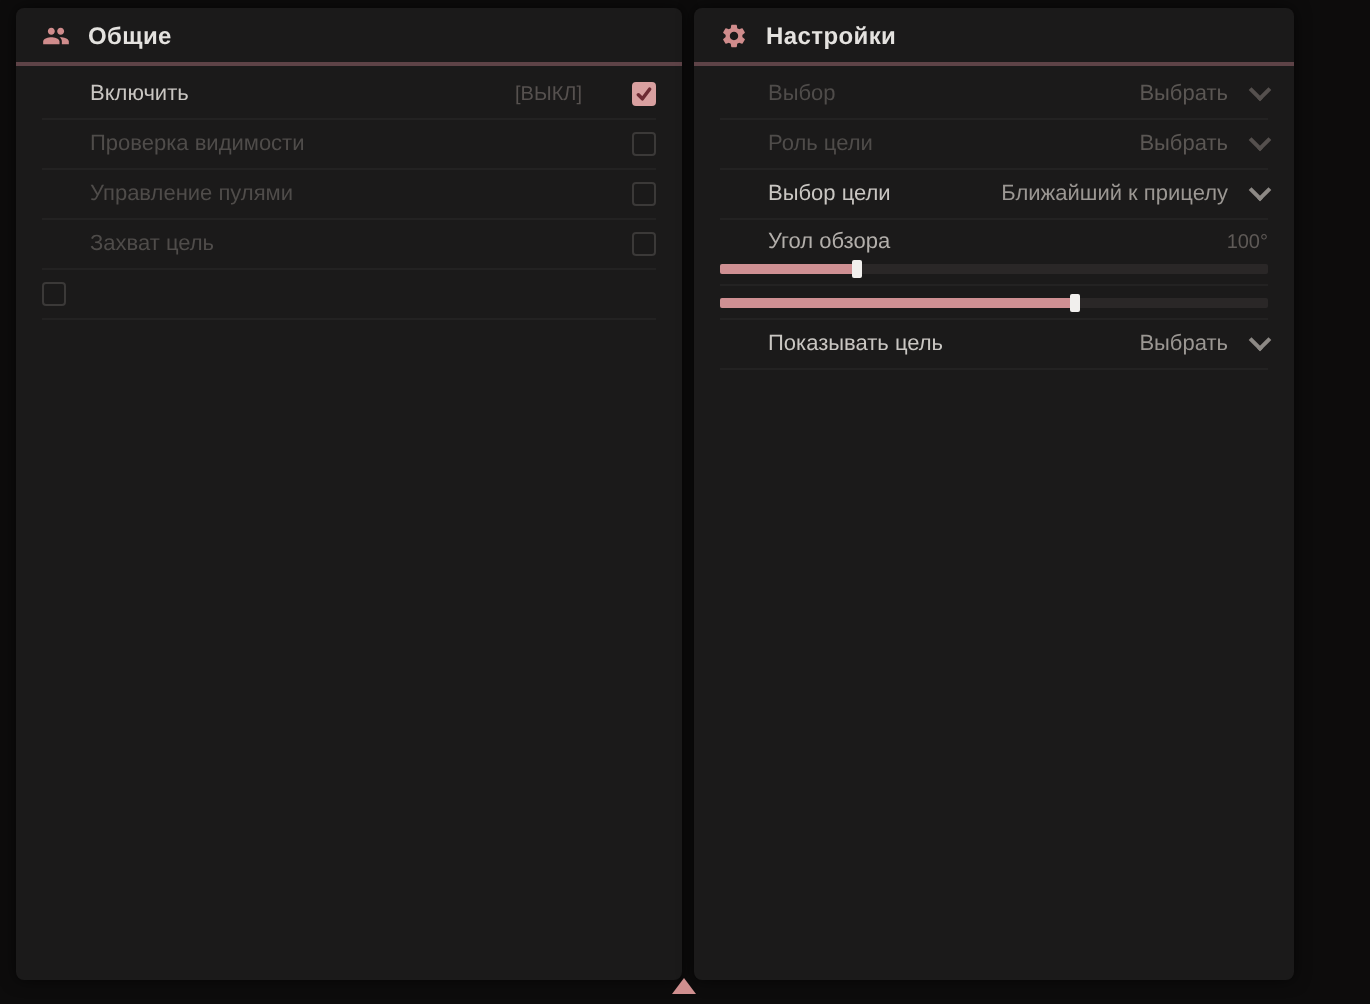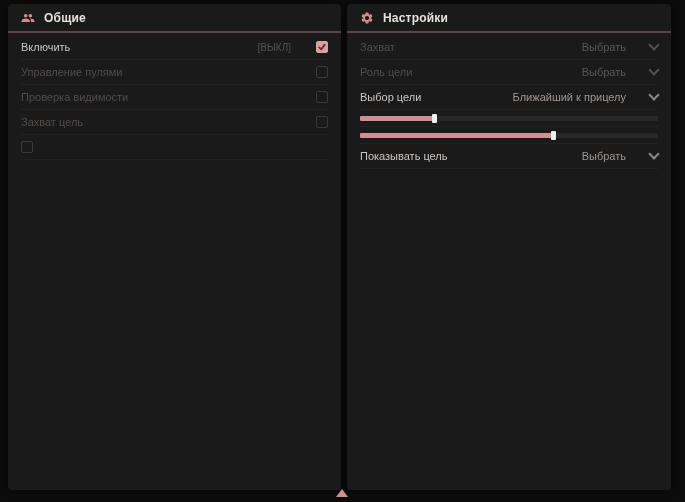--- a/index.html
+++ b/index.html
@@ -10,58 +10,58 @@
     position:relative;
   }
   .panel {
     position:absolute; top:4px; bottom:12px;
     background:#1b1a1a;
     border-radius:4px;
     box-shadow:0 0 8px rgba(0,0,0,.6);
     overflow:hidden;
   }
   .panel.left  { left:8px;   width:333px; }
-  .panel.right { left:347px; width:324px; }
+  .panel.right { left:347px; width:300px; }
 
   .panel-header {
     display:flex; align-items:center; gap:9px;
     height:27px; padding:0 13px;
   }
   .panel-header svg { flex:0 0 auto; }
   .panel-title {
     color:#e4e2df; font-size:12px; font-weight:bold; letter-spacing:.2px;
   }
   .header-divider { height:2px; background:#5e4347; }
 
   .rows { padding:2px 13px 0 13px; }
 
   .row {
     height:25px;
     display:flex; align-items:center; justify-content:space-between;
     border-bottom:1px solid rgba(255,255,255,.035);
   }
-  .row-label { font-size:11px; color:#4f4c4a; }
+  .row-label { font-size:11px; color:#4f4c4a;margin-left:24px; }
   .row.bright .row-label { color:#c9c6c2; }
 
   .row-right { display:flex; align-items:center; gap:25px; }
   .row-value { font-size:10px; color:#56514f; }
 
   
   .cb {
     width:12px; height:12px; border-radius:2px;
     border:1px solid #3b3938; background:transparent;
     display:flex; align-items:center; justify-content:center;
     cursor:pointer;
   }
   .cb.checked { background:#d9a0a0; border-color:#d9a0a0; }
   .cb.checked svg { display:block; }
 
   
   .dropdown {
-    display:flex; align-items:center; gap:24px; cursor:pointer;
+    display:flex; align-items:center; gap:12px; cursor:pointer;
     padding:2px 0;
   }
   .dd-value { font-size:11px; color:#5b5754; }
   .dropdown.bright .dd-value { color:#9b9793; }
   .chev { width:8px; height:8px; display:inline-block; position:relative; top:-2px; }
   .chev::after {
     content:""; display:block; width:6px; height:6px;
     border-right:2px solid #55504e; border-bottom:2px solid #55504e;
     transform:rotate(45deg);
   }
@@ -116,26 +116,26 @@
         <span class="row-value">[ВЫКЛ]</span>
         <span class="cb checked">
           <svg width="8" height="8" viewBox="0 0 10 10" fill="none" stroke="#6e2b33" stroke-width="2.2" stroke-linecap="round" stroke-linejoin="round">
               <polyline points="1.5,5.5 4,8 8.5,2"></polyline>
             </svg>
         </span>
       </span>
     </div>
 
     <div class="row">
+      <span class="row-label">Проверка видимости</span>
+      <span class="cb"></span>
+    </div>
+
+    <div class="row">
       <span class="row-label">Управление пулями</span>
-      <span class="cb"></span>
-    </div>
-
-    <div class="row">
-      <span class="row-label">Проверка видимости</span>
       <span class="cb"></span>
     </div>
 
 
     <div class="row">
       <span class="row-label">Захват цель</span>
       <span class="cb"></span>
     </div>
 
     <div class="row">
@@ -148,21 +148,21 @@
   <div class="panel-header">
     <svg width="14" height="14" viewBox="0 0 24 24" fill="#d08c8c">
       <path d="M19.14 12.94c.04-.3.06-.61.06-.94 0-.32-.02-.64-.07-.94l2.03-1.58c.18-.14.23-.41.12-.61l-1.92-3.32c-.12-.22-.37-.29-.59-.22l-2.39.96c-.5-.38-1.03-.7-1.62-.94l-.36-2.54c-.04-.24-.24-.41-.48-.41h-3.84c-.24 0-.43.17-.47.41l-.36 2.54c-.59.24-1.13.57-1.62.94l-2.39-.96c-.22-.08-.47 0-.59.22L2.74 8.87c-.12.21-.08.47.12.61l2.03 1.58c-.05.3-.09.63-.09.94s.02.64.07.94l-2.03 1.58c-.18.14-.23.41-.12.61l1.92 3.32c.12.22.37.29.59.22l2.39-.96c.5.38 1.03.7 1.62.94l.36 2.54c.05.24.24.41.48.41h3.84c.24 0 .44-.17.47-.41l.36-2.54c.59-.24 1.13-.56 1.62-.94l2.39.96c.22.08.47 0 .59-.22l1.92-3.32c.12-.22.07-.47-.12-.61l-2.01-1.58zM12 15.6c-1.98 0-3.6-1.62-3.6-3.6s1.62-3.6 3.6-3.6 3.6 1.62 3.6 3.6-1.62 3.6-3.6 3.6z"></path>
     </svg>
     <span class="panel-title">Настройки</span>
   </div>
   <div class="header-divider"></div>
 
   <div class="rows">
     <div class="row">
-      <span class="row-label">Захват</span>
+      <span class="row-label">Выбор</span>
       <span class="dropdown">
         <span class="dd-value">Выбрать</span>
         <span class="chev"></span>
       </span>
     </div>
 
     <div class="row">
       <span class="row-label">Роль цели</span>
       <span class="dropdown">
         <span class="dd-value">Выбрать</span>
@@ -172,20 +172,24 @@
 
     <div class="row bright">
       <span class="row-label">Выбор цели</span>
       <span class="dropdown bright">
         <span class="dd-value">Ближайший к прицелу</span>
         <span class="chev"></span>
       </span>
     </div>
 
     <div class="slider-block">
+      <div class="slider-head">
+        <span class="row-label">Угол обзора</span>
+        <span class="row-value">100°</span>
+      </div>
       <div class="track">
         <div class="fill" style="width: 25%;">
           <div class="handle"></div>
         </div>
       </div>
     </div>
 
     <div class="slider-block">
       <div class="track">
         <div class="fill" style="width: 65%;">

